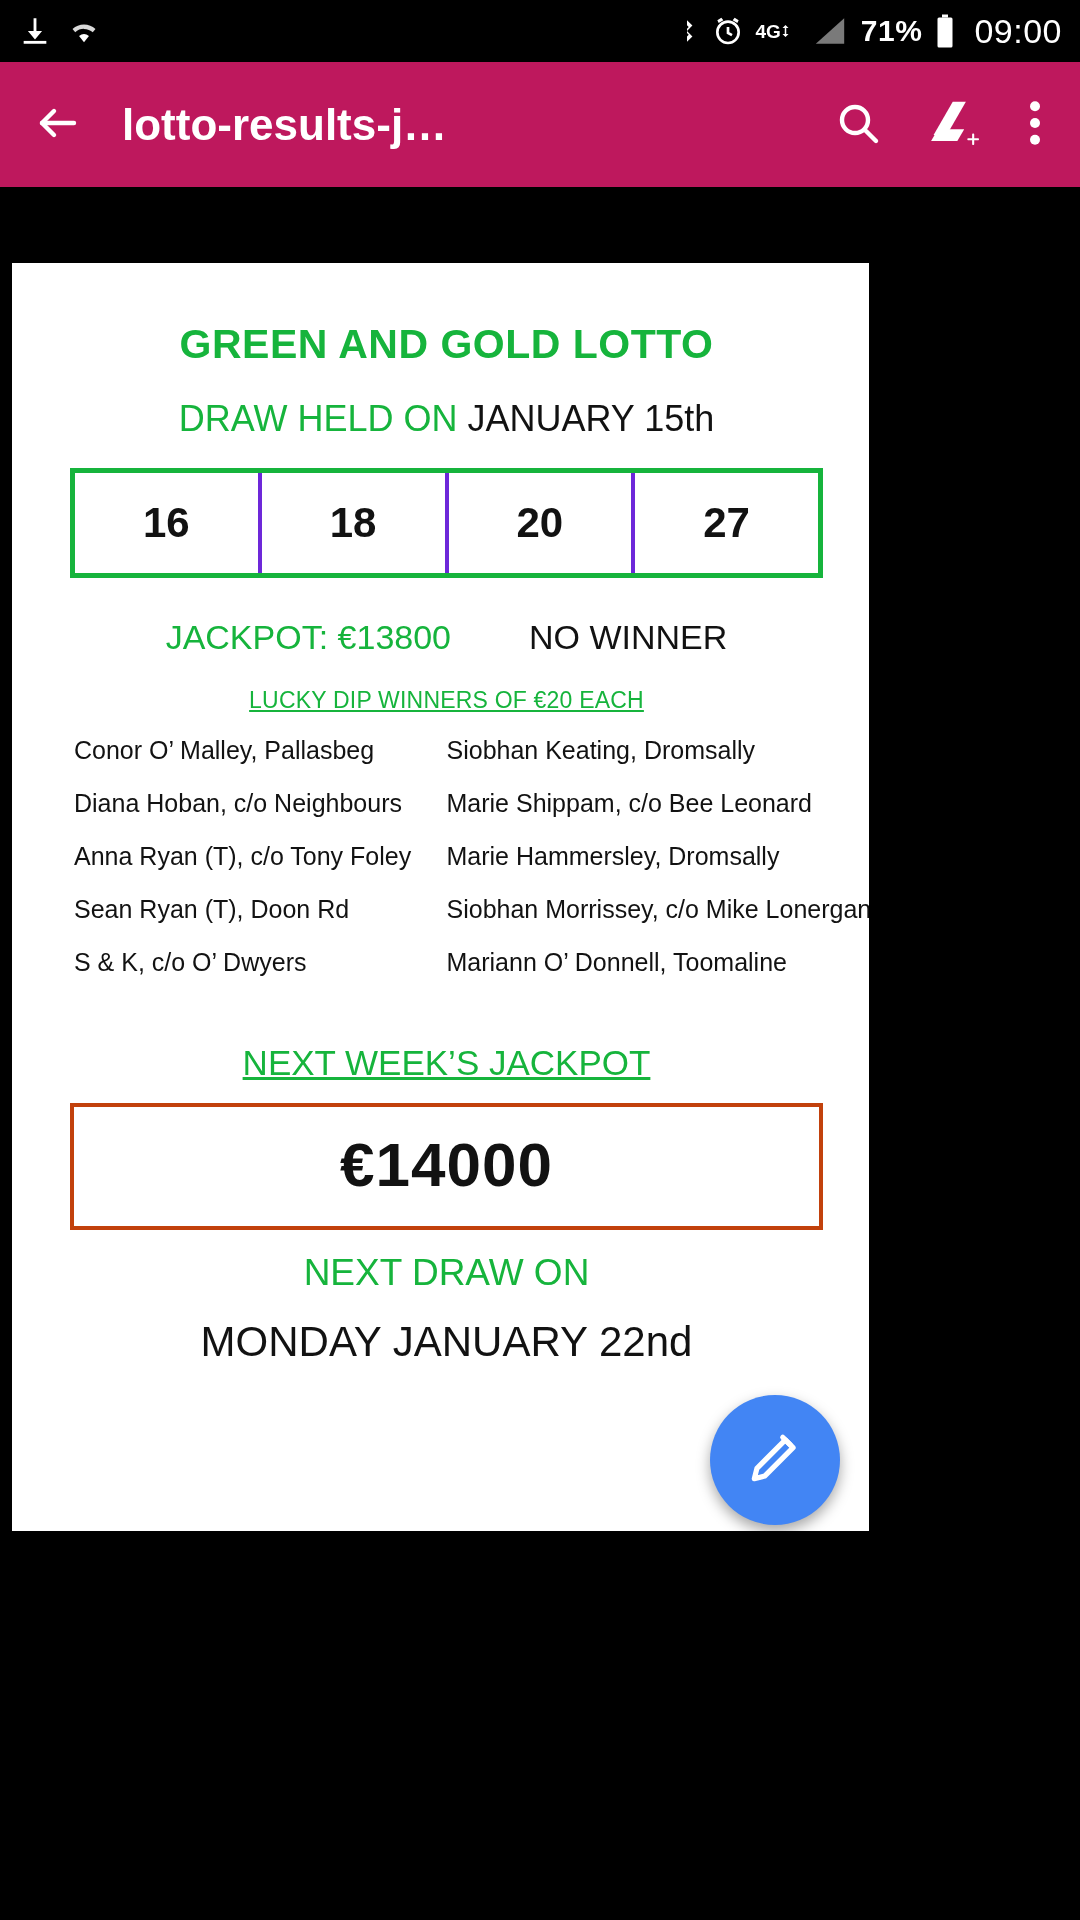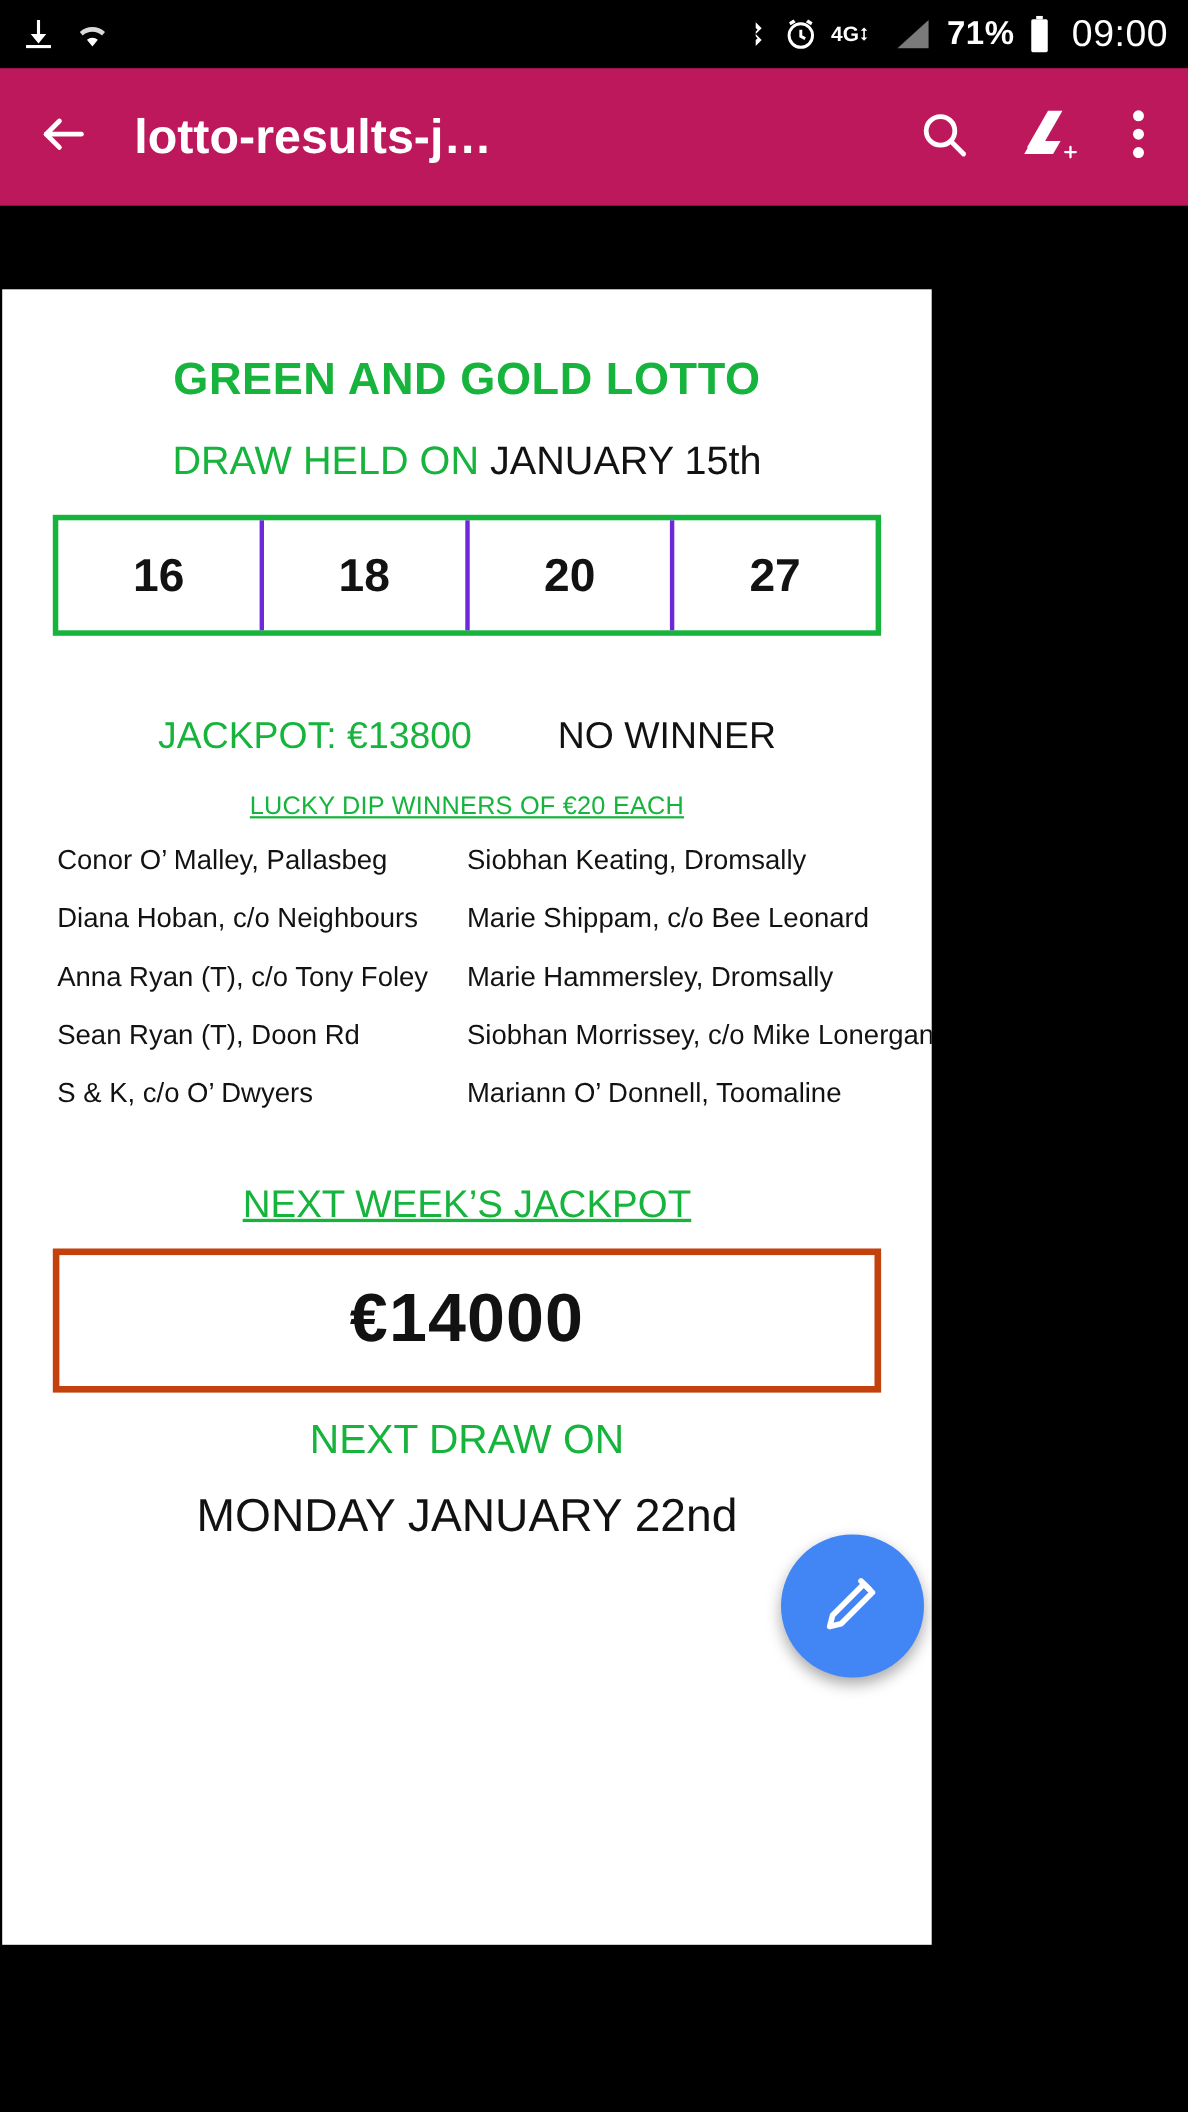--- a/index.html
+++ b/index.html
@@ -77,25 +77,26 @@
     display: flex;
     align-items: center;
     gap: 44px;
     margin-right: 6px;
   }
 
   
   .doc-wrap {
     position: absolute;
     top: 263px;
-    left: 2px;
+    left: 12px;
     width: 845px;
-    height: 1505px;
+    height: 1268px;
     background: #ffffff;
     overflow: hidden;
+    padding-left: 12px;
   }
   .doc {
     padding: 30px 28px 0 28px;
     box-sizing: border-box;
     color: #111;
   }
   .title {
     text-align: center;
     color: #1DB954;
     color: #16b43c;
@@ -127,21 +128,21 @@
     border-right: 4px solid #6d28d9;
     color: #121212;
   }
   .num:last-child { border-right: none; }
 
   .jackpot-row {
     display: flex;
     justify-content: center;
     align-items: baseline;
     gap: 78px;
-    margin-top: 72px;
+    margin-top: 40px;
     font-size: 34px;
   }
 
   .lucky-head {
     text-align: center;
     color: #16b43c;
     text-decoration: underline;
     font-size: 23px;
     margin-top: 30px;
     letter-spacing: 0.2px;
@@ -164,21 +165,21 @@
 
   .next-jackpot-label {
     text-align: center;
     color: #16b43c;
     font-size: 35px;
     margin-top: 42px;
     text-decoration: underline;
   }
   .jackbox {
     margin: 20px 18px 0 18px;
-    border: 6px solid #c2410c;
+    border: 4px solid #c2410c;
     text-align: center;
     padding: 22px 0 26px 0;
   }
   .jackbox .amount {
     font-size: 62px;
     font-weight: 700;
     color: #121212;
     letter-spacing: 1px;
   }
   .next-draw-on {

